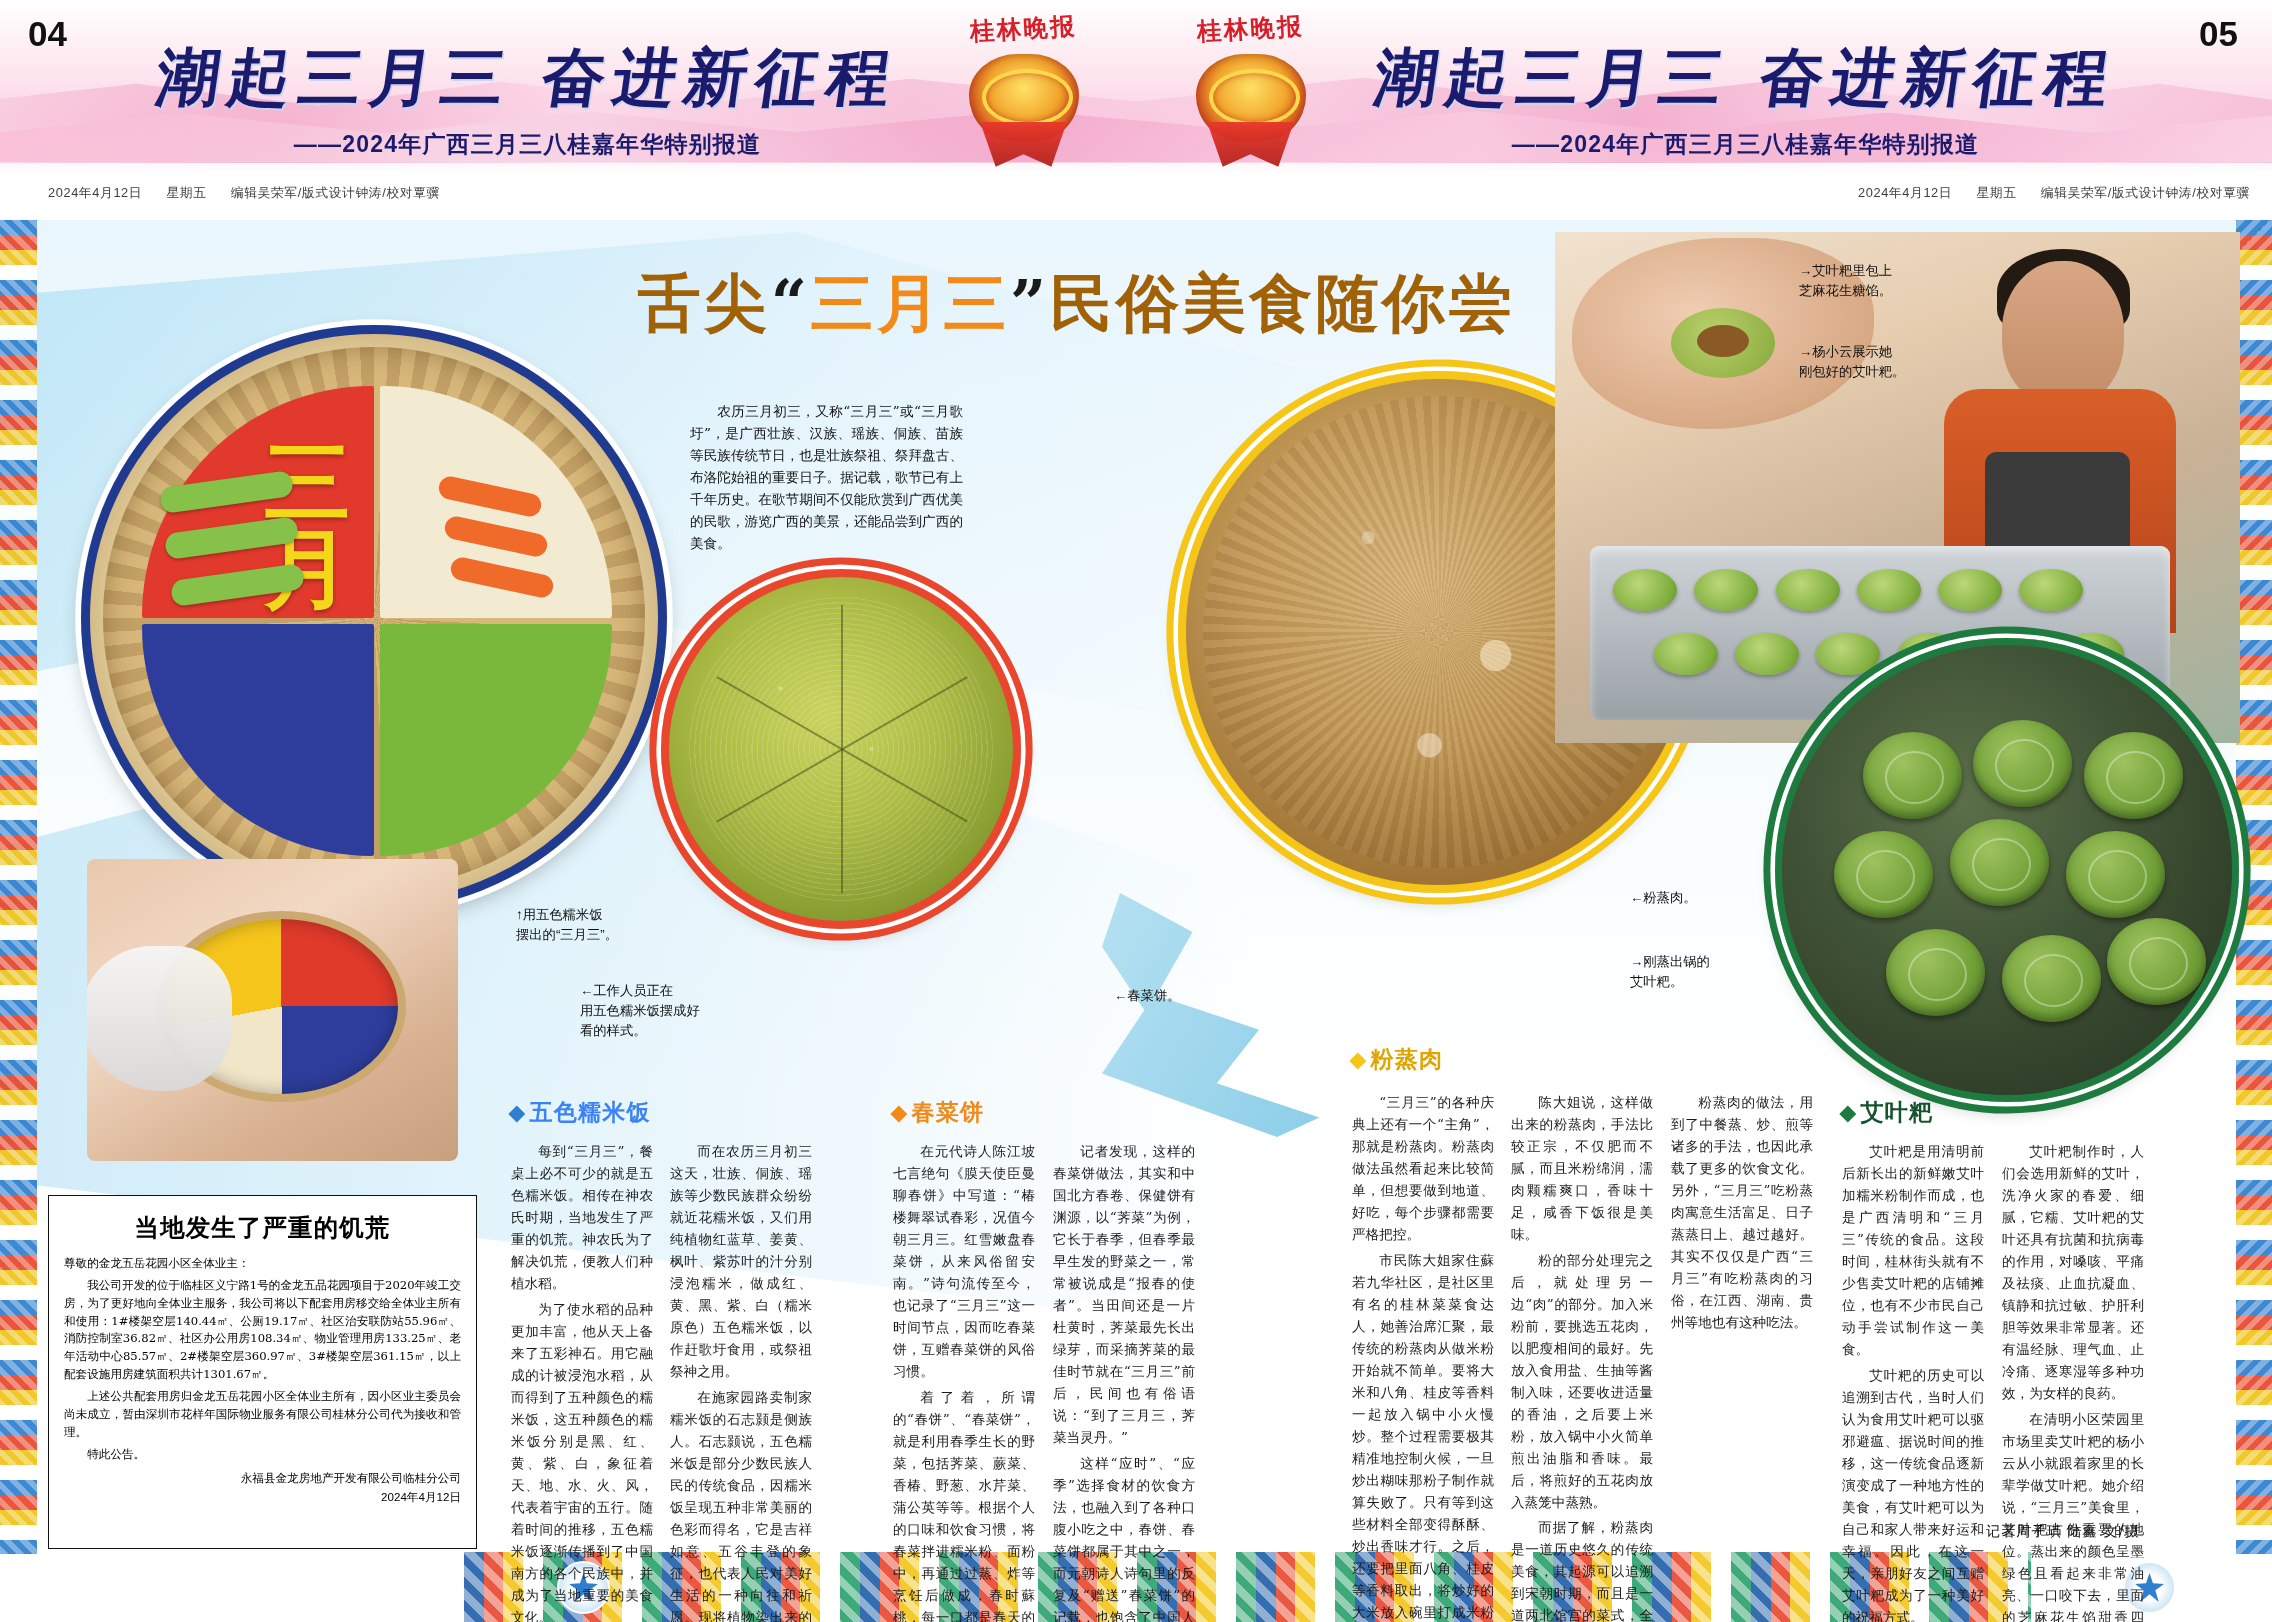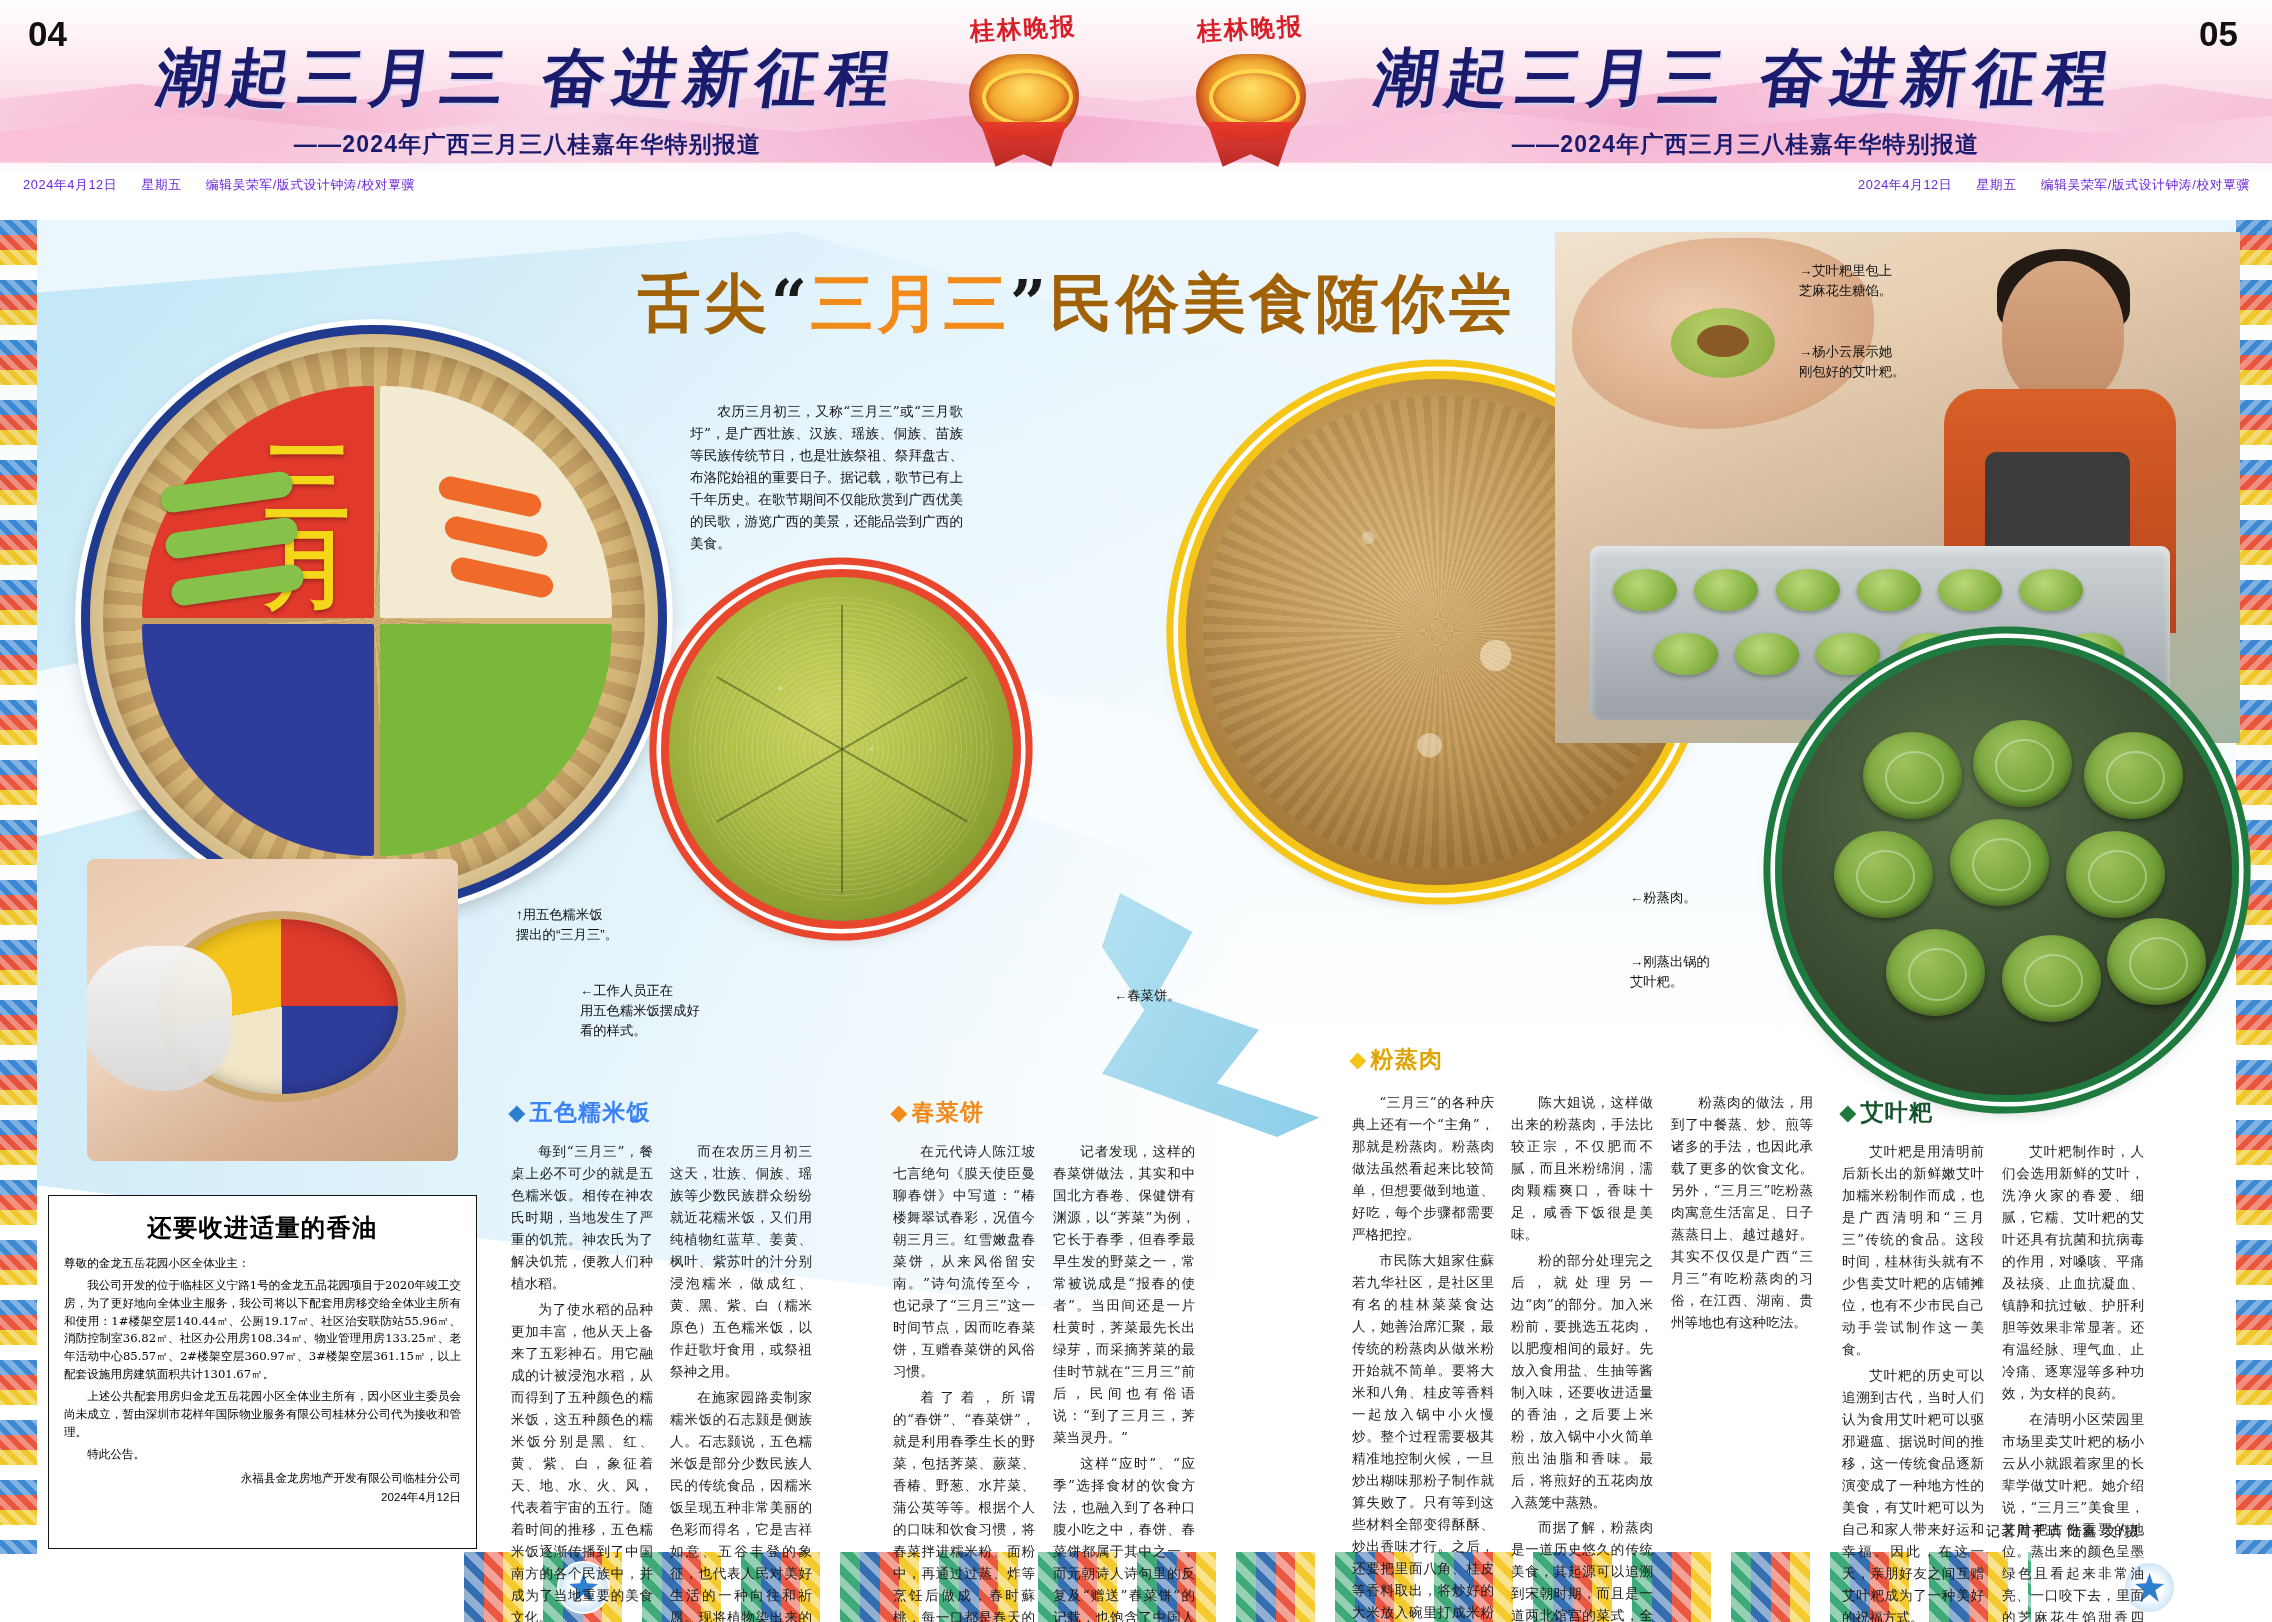--- a/index.html
+++ b/index.html
@@ -85,21 +85,21 @@
     position:absolute; left:50%; top:109px; transform:translateX(-50%);
     width:87px; height:45px;
     background: linear-gradient(180deg,#e8362b,#b3231b);
     clip-path: polygon(0 0, 100% 0, 82% 100%, 50% 72%, 18% 100%);
     opacity:.95;
   }
   .logo.left { left:928px; }
   .logo.right { left:1155px; }
 
   .byline {
-    position:absolute; top:177px; font-size:12.8px; color:#6d28d9; letter-spacing:0.6px;
+    position:absolute; top:185px; font-size:12.8px; color:#404040; letter-spacing:0.6px;margin-left:25px;
   }
   .byline.left { left:23px; }
   .byline.right { right:23px; }
   .byline span { margin-right:20px; }
   .byline span:last-child{margin-right:0;}
 
   
   .body-bg {
     position:absolute; left:0; top:220px; width:100%; height:1402px;
     background:
@@ -583,21 +583,21 @@
     <p>艾叶粑的历史可以追溯到古代，当时人们认为食用艾叶粑可以驱邪避瘟、据说时间的推移，这一传统食品逐新演变成了一种地方性的美食，有艾叶粑可以为自己和家人带来好运和幸福。因此，在这一天，亲朋好友之间互赠艾叶粑成为了一种美好的祝福方式。</p>
   </div>
   <div class="col" style="left:2002px; top:1140px; width:142px;">
     <p>艾叶粑制作时，人们会选用新鲜的艾叶，洗净火家的春爱、细腻，它糯、艾叶粑的艾叶还具有抗菌和抗病毒的作用，对嗓咳、平痛及祛痰、止血抗凝血、镇静和抗过敏、护肝利胆等效果非常显著。还有温经脉、理气血、止冷痛、逐寒湿等多种功效，为女样的良药。</p>
     <p>在清明小区荣园里市场里卖艾叶粑的杨小云从小就跟着家里的长辈学做艾叶粑。她介绍说，“三月三”美食里，艾叶粑占份重要的地位。蒸出来的颜色呈墨绿色且看起来非常油亮、一口咬下去，里面的芝麻花生馅甜香四溢，十分美味。</p>
   </div>
 
   <div class="credit">记者周子琪  陆鑫 文/摄</div>
 
   <div class="notice">
-    <h3>还要收进适量的香油</h3>
+    <h3>当地发生了严重的饥荒</h3>
     <p class="noindent">尊敬的金龙五岳花园小区全体业主：</p>
     <p>我公司开发的位于临桂区义宁路1号的金龙五品花园项目于2020年竣工交房，为了更好地向全体业主服务，我公司将以下配套用房移交给全体业主所有和使用：1#楼架空层140.44㎡、公厕19.17㎡、社区治安联防站55.96㎡、消防控制室36.82㎡、社区办公用房108.34㎡、物业管理用房133.25㎡、老年活动中心85.57㎡、2#楼架空层360.97㎡、3#楼架空层361.15㎡，以上配套设施用房建筑面积共计1301.67㎡。</p>
     <p>上述公共配套用房归金龙五岳花园小区全体业主所有，因小区业主委员会尚未成立，暂由深圳市花样年国际物业服务有限公司桂林分公司代为接收和管理。</p>
     <p>特此公告。</p>
     <div class="sign">
       <div>永福县金龙房地产开发有限公司临桂分公司</div>
       <div>2024年4月12日</div>
     </div>
   </div>
 

